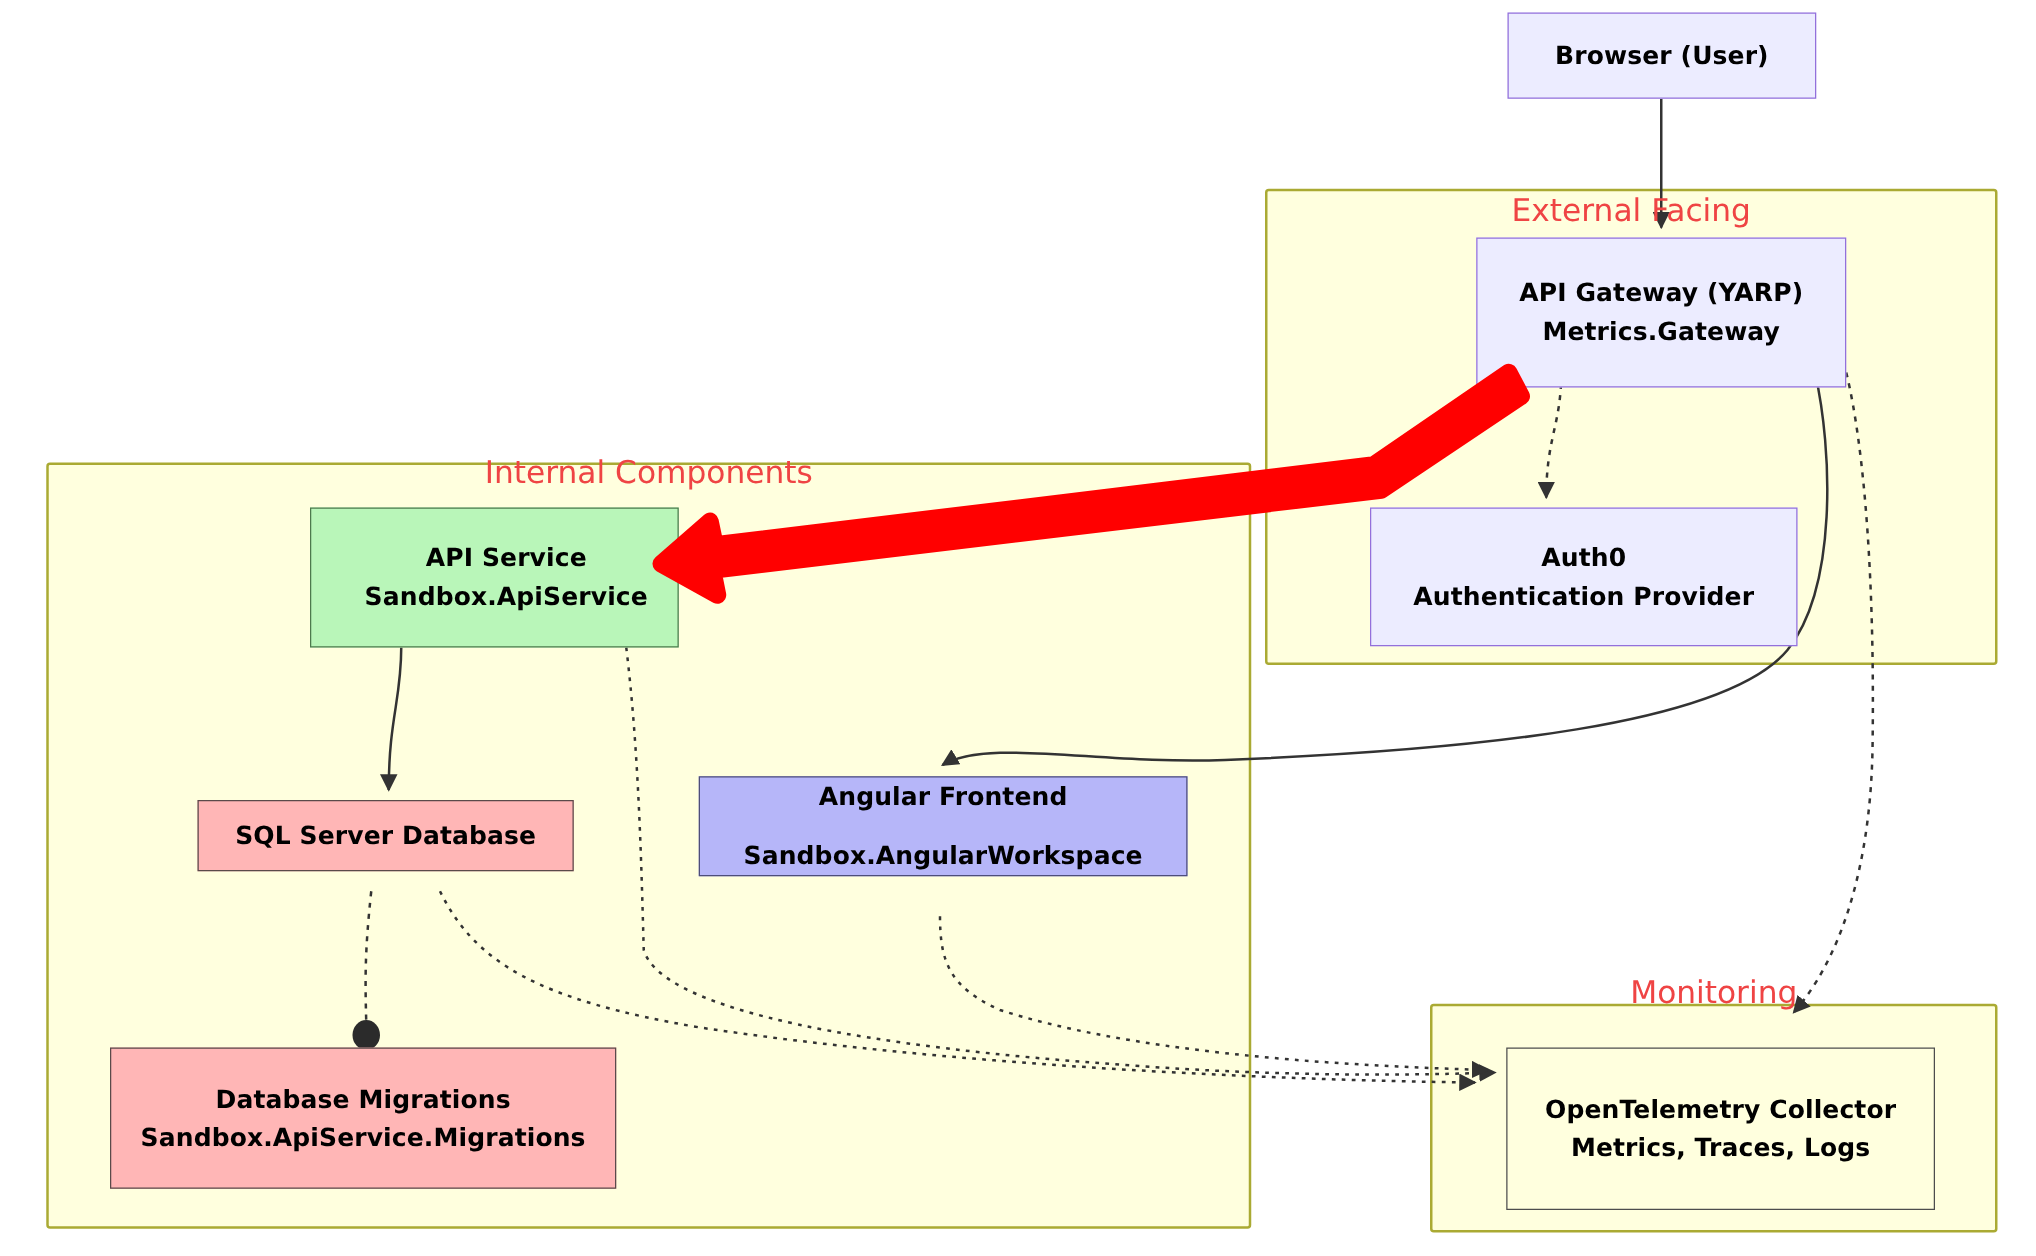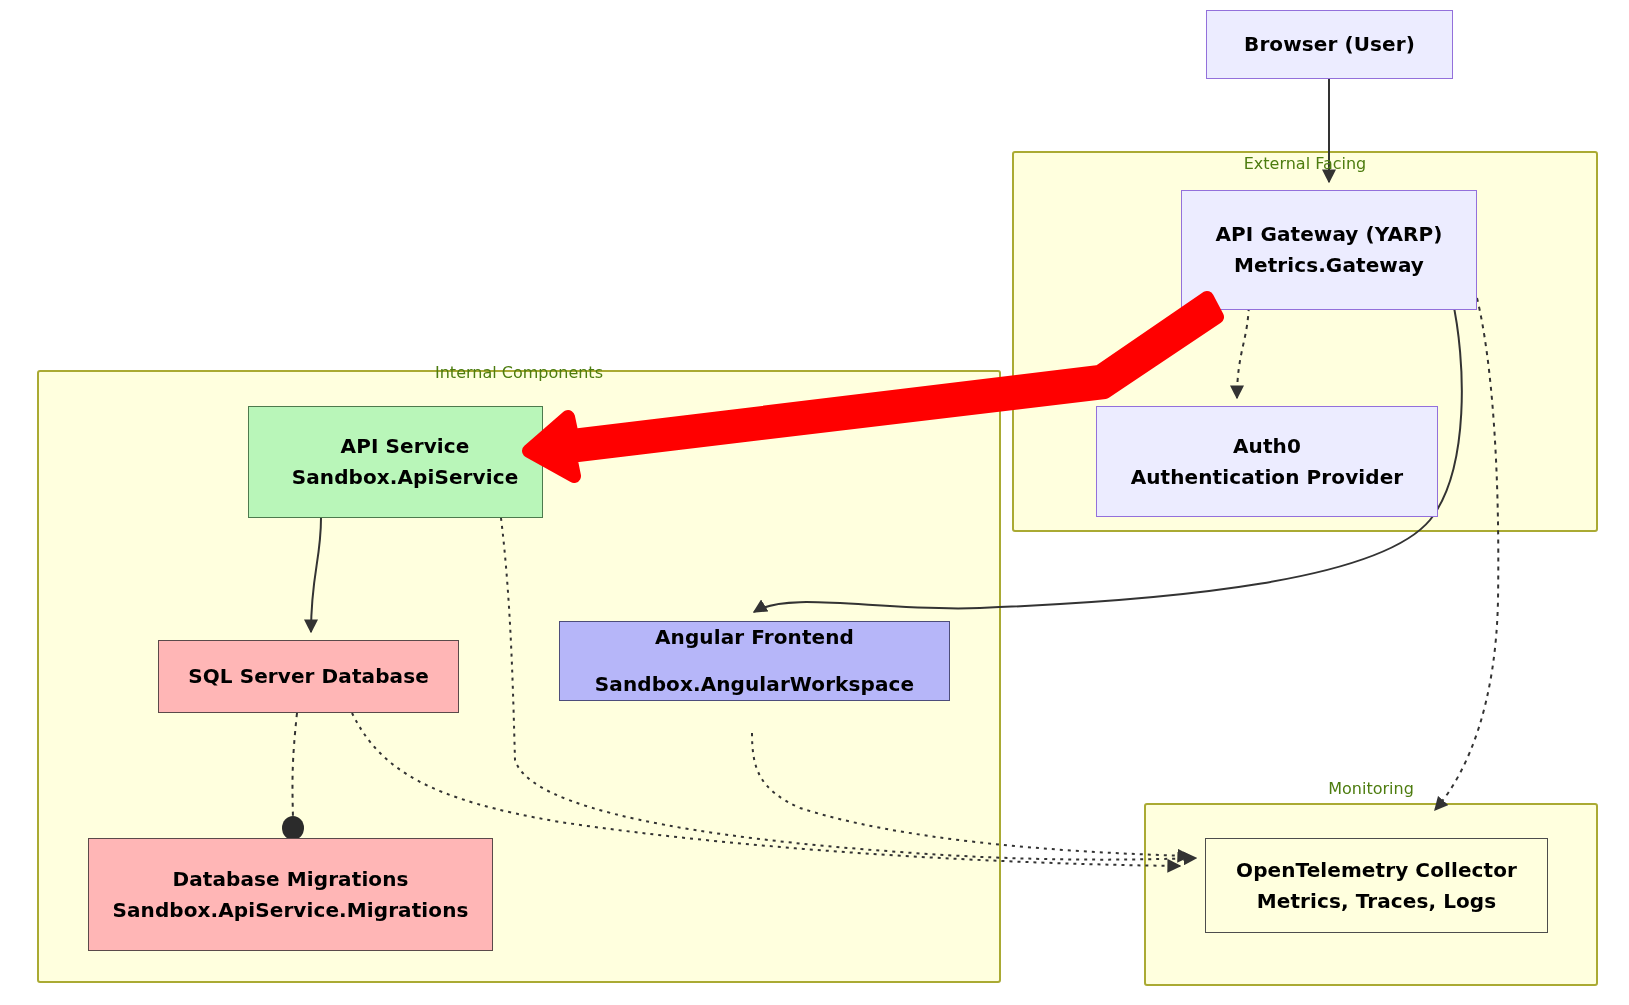--- a/index.html
+++ b/index.html
@@ -35,22 +35,22 @@
     color: #000000;
     font-size: 20px;
     font-weight: bold;
     line-height: 1.55;
     letter-spacing: 0.1px;
   }
   .node-line { display: block; white-space: nowrap; }
 
   .cluster-label {
     position: absolute;
-    color: #4d7c0f;
-    font-size: 16px;
+    color: #ef4444;
+    font-size: 25px;
     font-weight: normal;
     white-space: nowrap;
     text-align: center;
   }
 </style>
 </head>
 <body>
 
 <div id="diagram-root">
 
@@ -116,38 +116,38 @@
     <span class="node-line">Auth0</span>
     <span class="node-line">Authentication Provider</span>
   </div>
 
   <div class="node-box" style="left:248px; top:406px; width:295px; height:112px;
               background:#b9f6b9; border:1.5px solid #4d7a4d;padding-left:19px;">
     <span class="node-line">API Service</span>
     <span class="node-line">Sandbox.ApiService</span>
   </div>
 
-  <div class="node-box" style="left:158px; top:640px; width:301px; height:73px;
+  <div class="node-box" style="left:158px; top:640px; width:301px; height:57px;
               background:#ffb6b6; border:1.5px solid #5a4a4a;">
     <span class="node-line">SQL Server Database</span>
   </div>
 
   <div class="node-box" style="left:88px; top:838px; width:405px; height:113px;
               background:#ffb6b6; border:1.5px solid #5a4a4a;">
     <span class="node-line">Database Migrations</span>
     <span class="node-line">Sandbox.ApiService.Migrations</span>
   </div>
 
   <div class="node-box" style="left:559px; top:621px; width:391px; height:80px;
               background:#b6b6f9; border:1.5px solid #4d4d7a;justify-content:space-between;">
     <span class="node-line">Angular Frontend</span>
     <span class="node-line">Sandbox.AngularWorkspace</span>
   </div>
 
-  <div class="node-box" style="left:1205px; top:838px; width:343px; height:95px;
+  <div class="node-box" style="left:1205px; top:838px; width:343px; height:130px;
               background:#ffffde; border:1.5px solid #4d4d4d;">
     <span class="node-line">OpenTelemetry Collector</span>
     <span class="node-line">Metrics, Traces, Logs</span>
   </div>
 
   <svg class="layer" style="pointer-events:none;">
     <path d="M 1207,298 L 1099,372 L 572,436
              L 568,417 L 529,451 L 574,476 L 570,456 L 1105,392 L 1217,317 Z" fill="#ff0000" stroke="#ff0000" stroke-width="14" stroke-linejoin="round" stroke-linecap="round"></path>
   </svg>
 

